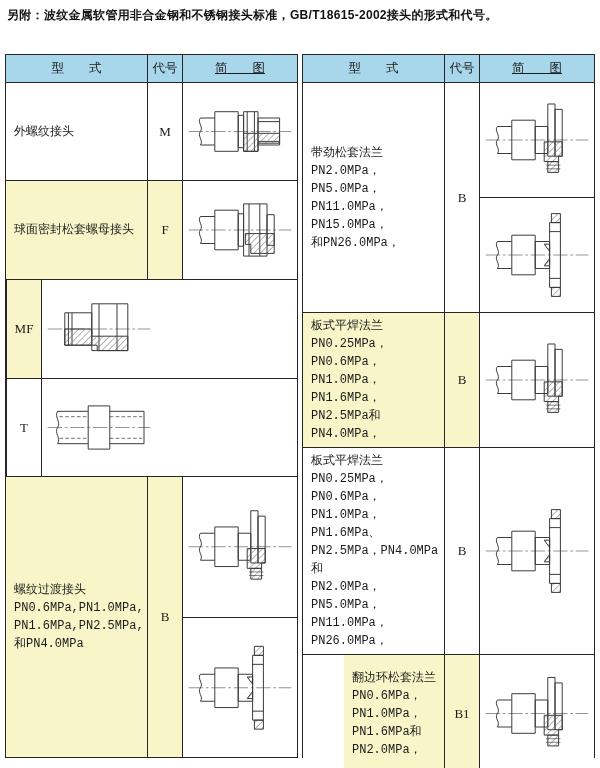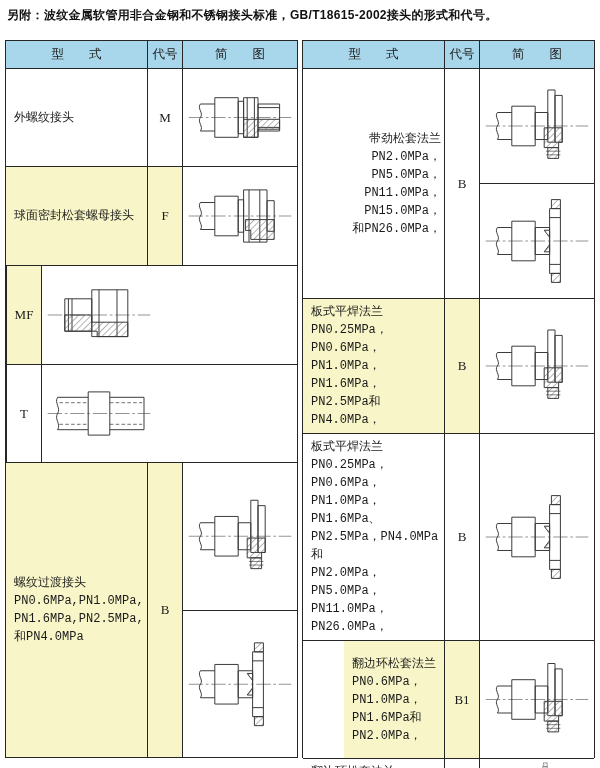--- a/index.html
+++ b/index.html
@@ -15,40 +15,40 @@
     position: absolute; left: 7px; top: 7px;
     font-size: 12px; font-weight: 700; color: #111;
     letter-spacing: 0.3px; white-space: nowrap;
   }
   .tables {
     position: absolute; left: 5px; right: 5px; top: 40px; bottom: 10px;
     display: flex; gap: 4px;
   }
   .tbl {
     flex: 1 1 0; border: 1.6px solid #262626; background: #fff;
-    display: flex; flex-direction: column;
+    display: flex; flex-direction: column; margin-top: 14px;
   }
   .thead {
     display: flex; height: 28px; flex: 0 0 28px;
     background: #a8d6ea; border-bottom: 1.6px solid #262626;
   }
   .th {
     display: flex; align-items: center; justify-content: center;
     font-size: 12.5px; color: #1c1c1c;
   }
   .c-type { flex: 1 1 auto; min-width: 0; }
   .c-code { flex: 0 0 36px; border-left: 1.6px solid #262626; border-right: 1.6px solid #262626; }
-  .c-diag { flex: 0 0 114px; }
+  .c-diag { flex: 0 0 114px; text-decoration: underline; }
   .trow { display: flex; border-bottom: 1.6px solid #262626; background: #fff; }
   .trow:last-child { border-bottom: none; }
   .trow.yellow .cell-type, .trow.yellow .cell-code { background: #f8f6c8; }
   .rh98  { flex: 0 0 98px; }
   .rh99  { flex: 0 0 99px; }
   .rh101 { flex: 0 0 101px; }
-  .rh230 { flex: 0 0 230px; text-align: right; }
+  .rh230 { flex: 0 0 230px; }
   .rh122 { flex: 0 0 122px; }
   .rh112 { flex: 0 0 112px; }
   .rh118 { flex: 0 0 118px; padding-left: 41px; }
   .rh-fill { flex: 1 1 auto; }
   .cell-type {
     flex: 1 1 auto; min-width: 0;
     display: flex; align-items: center;
     padding: 4px 3px 4px 8px;
     font-family: Liberation Mono, monospace;
     font-size: 12px; line-height: 18px;

